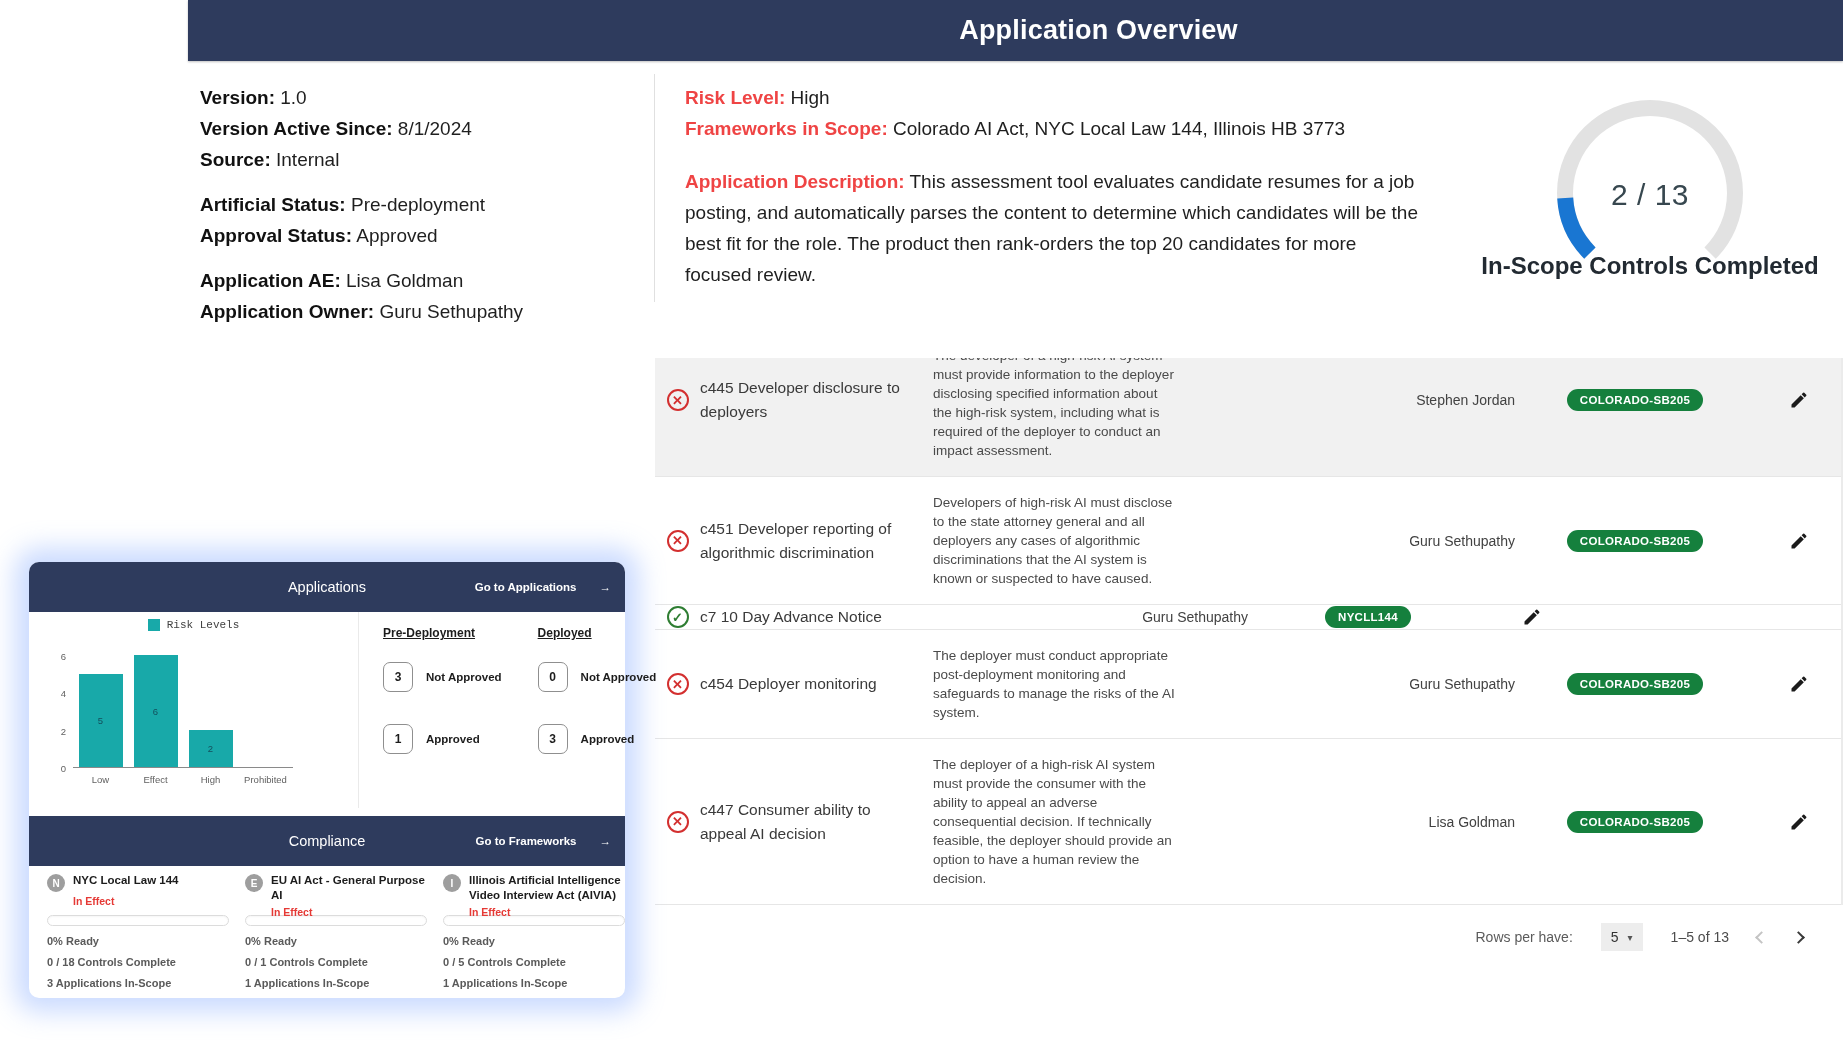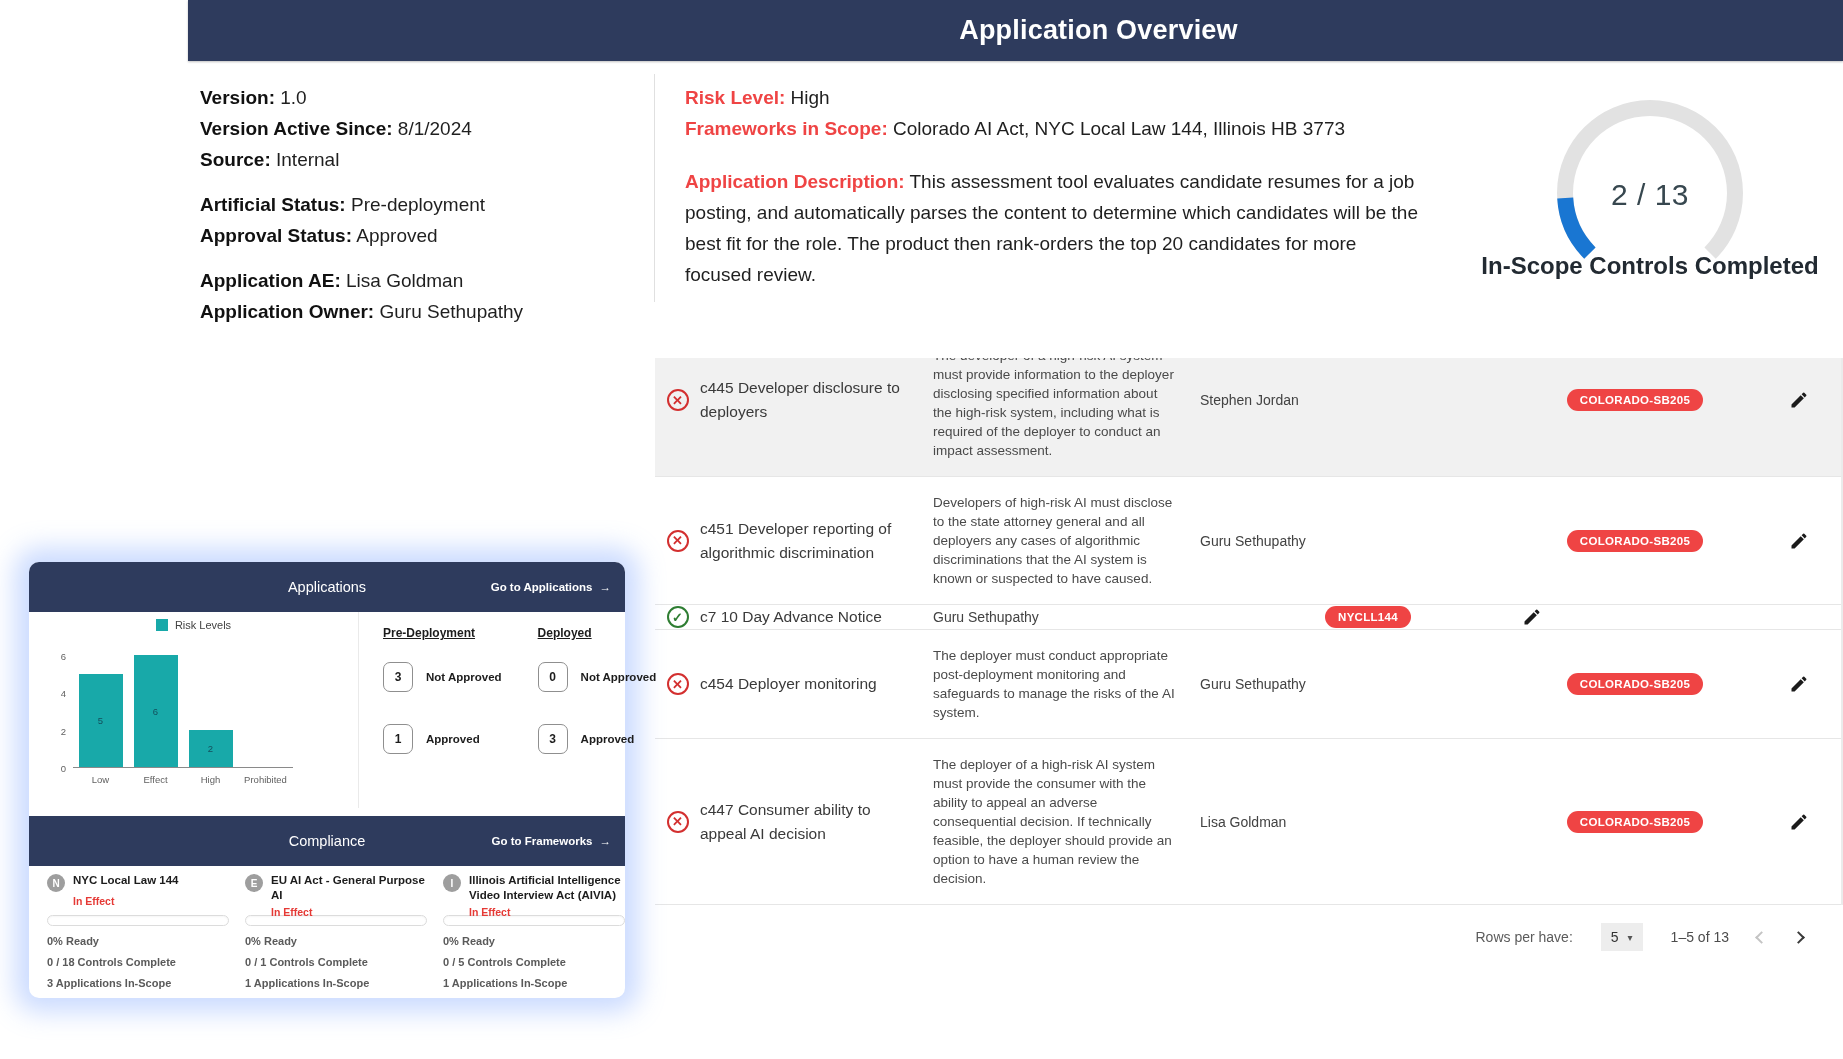--- a/index.html
+++ b/index.html
@@ -35,48 +35,48 @@
   .crow.hovered { background:#f1f1f1; }
   .crow:first-child { margin-top:-34px; }
   .c-status { width:45px; display:flex; justify-content:center; flex:none; }
   .status-ic { width:22px; height:22px; border-radius:50%; border:2px solid; display:flex; align-items:center;
     justify-content:center; font-size:13px; font-weight:bold; }
   .status-ic.bad { border-color:#d32f2f; color:#d32f2f; }
   .status-ic.good { border-color:#2e7d32; color:#2e7d32; }
   .c-name { width:233px; flex:none; font-size:15.5px; line-height:24px; color:#3a3a3a; padding-right:16px; }
   .c-desc { width:267px; flex:none; font-size:13.5px; line-height:19px; color:#4a4a4a; padding:16px 22px 16px 0; }
   .crow:first-child .c-desc { padding-top:22px; }
-  .c-owner { width:315px; flex:none; text-align:left; font-size:14px; color:#424242; }
+  .c-owner { width:315px; flex:none; text-align:right; font-size:14px; color:#424242; }
   .c-badge { width:240px; flex:none; display:flex; justify-content:center; }
-  .badge { background:#ef4444; color:#fff; font-size:11.5px; font-weight:bold; padding:5px 13px;
+  .badge { background:#15803d; color:#fff; font-size:11.5px; font-weight:bold; padding:5px 13px;
     border-radius:13px; letter-spacing:.3px; white-space:nowrap; }
   .c-edit { width:88px; flex:none; display:flex; justify-content:center; cursor:pointer; }
 
   .pagination { display:flex; align-items:center; justify-content:flex-end; gap:28px; padding:18px 40px 0 0;
     font-size:14px; color:#5b5b5b; }
   .rpp-select { display:flex; align-items:center; gap:9px; background:#ededed; padding:6px 10px; cursor:pointer; color:#333; }
   .caret { font-size:10px; color:#555; }
   .chev { width:9px; height:9px; border-top:2px solid; border-right:2px solid; display:inline-block; }
   .chev.left { transform:rotate(-135deg); color:#c4c4c4; }
   .chev.right { transform:rotate(45deg); color:#3a3a3a; cursor:pointer; }
   .range-label { color:#4c4c4c; }
 
   
   .overlay { position:absolute; left:29px; top:562px; width:596px; border-radius:10px; background:#fff;
     box-shadow:0 0 26px 14px rgba(140,175,255,.45); }
   .card-header { height:50px; background:#2e3b5d; display:flex; align-items:center; position:relative; }
   .card-header.first { border-radius:10px 10px 0 0; }
   .card-header .chtitle { flex:1; text-align:center; color:#fff; font-weight:normal; font-size:14.5px; }
-  .card-link { position:absolute; right:14px; top:0; bottom:0; display:flex; align-items:center; gap:7px;
+  .card-link { position:absolute; right:14px; top:0; bottom:0; display:flex; align-items:center; gap:23px;
     color:#fff; font-size:11.5px; font-weight:bold; cursor:pointer; }
   .card-gap { height:8px; background:#fff; }
 
   .apps-body { display:flex; height:196px; }
   .chart-side { width:330px; position:relative; border-right:1px solid #eaeaea; flex:none; }
-  .legend { display:flex; align-items:flex-start; justify-content:center; gap:7px; margin-top:7px; }
+  .legend { display:flex; align-items:flex-start; justify-content:center; gap:7px; margin-top:7px;font-family:Liberation Mono, monospace; }
   .legend-sq { width:12px; height:12px; background:#18a9a9; }
   .legend-label { font-size:11px; color:#424242; }
   .plot { position:absolute; left:44px; top:44px; width:220px; height:112px; border-bottom:1px solid #8a8a8a; }
   .ytick { position:absolute; right:100%; margin-right:7px; transform:translateY(-50%); font-size:9.5px; color:#616161; }
   .slots { position:absolute; left:0; top:0; width:100%; height:100%; display:flex; }
   .slot { width:55px; position:relative; }
   .bar { position:absolute; bottom:0; left:50%; transform:translateX(-50%); width:44px; background:#18a9a9; }
   .bar-val { position:absolute; left:0; width:100%; text-align:center; font-size:9.5px; color:#134f5c; }
   .xlabels { position:absolute; left:44px; top:162px; width:220px; display:flex; }
   .xlabel { width:55px; text-align:center; font-size:9.5px; color:#616161; }

